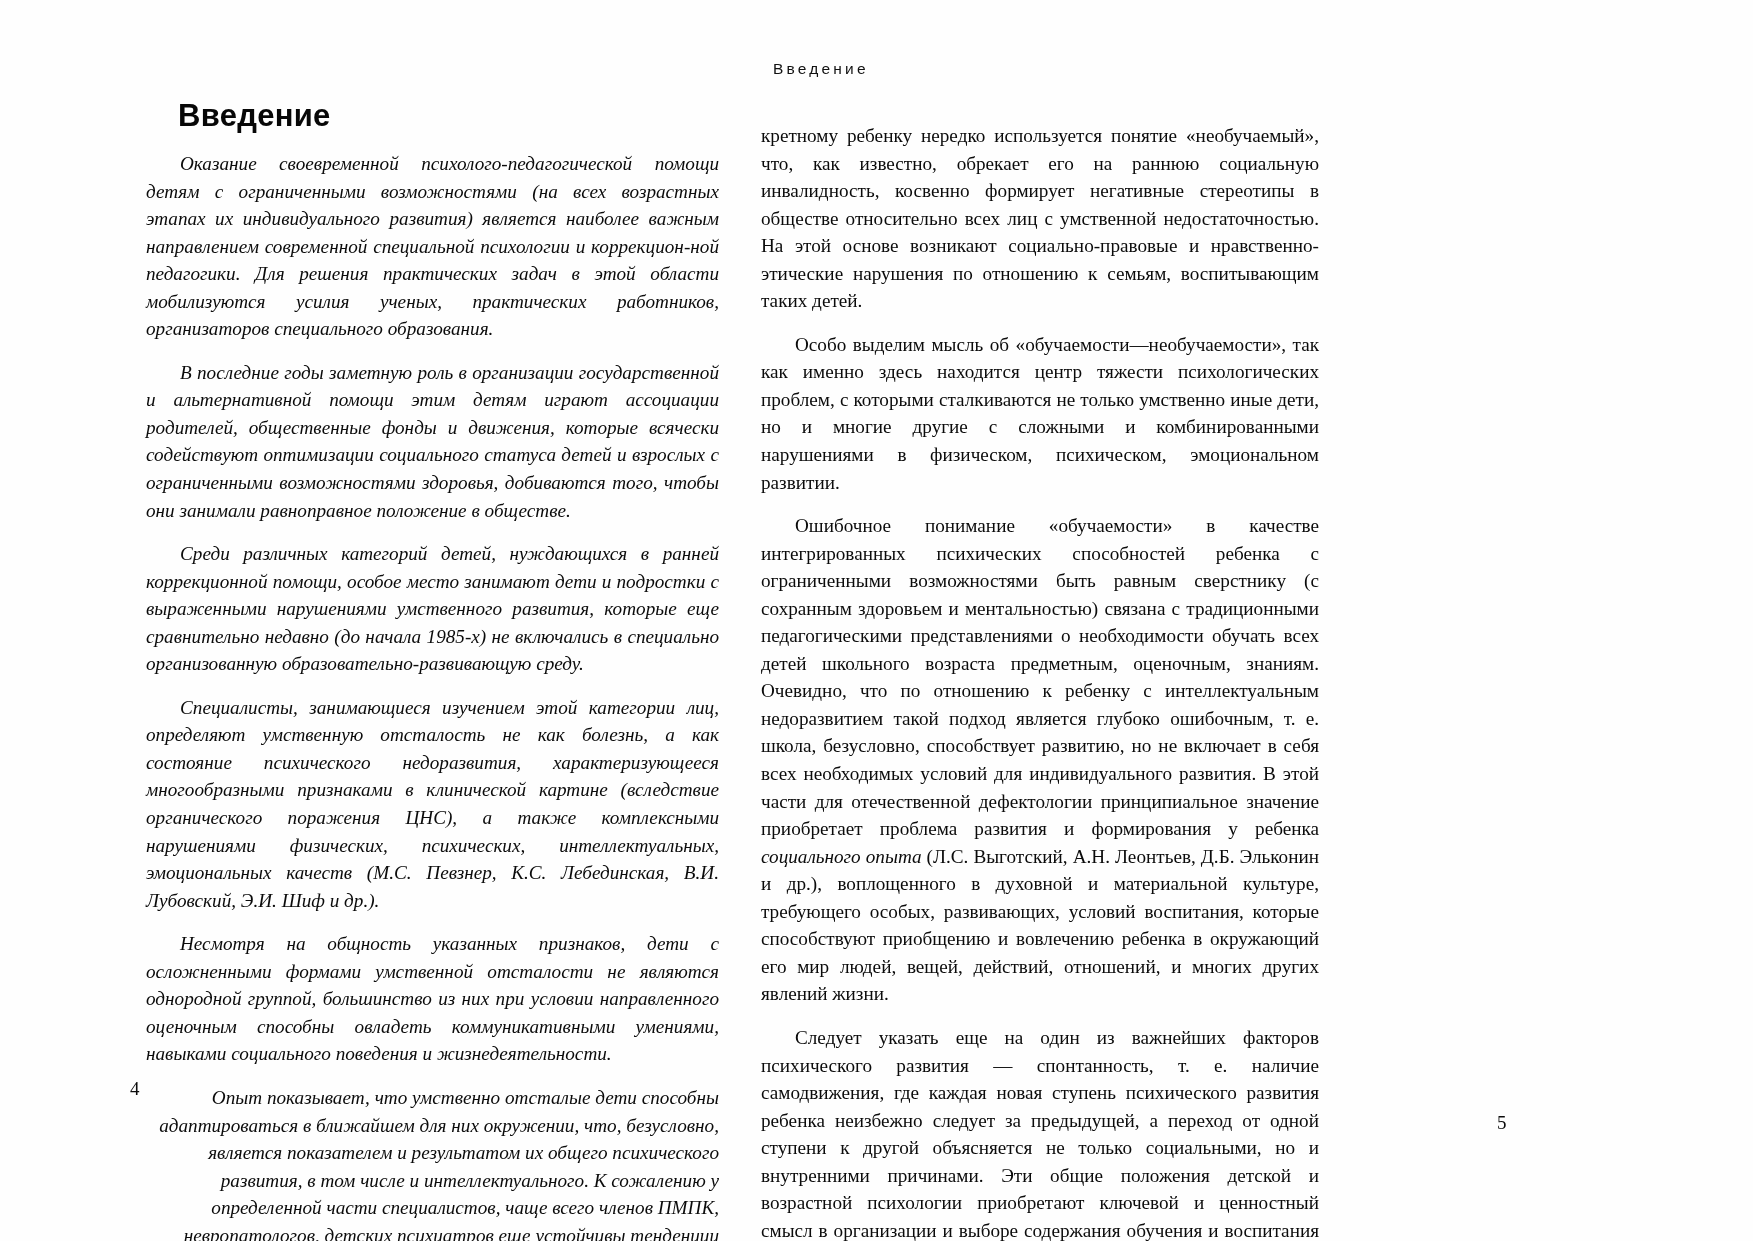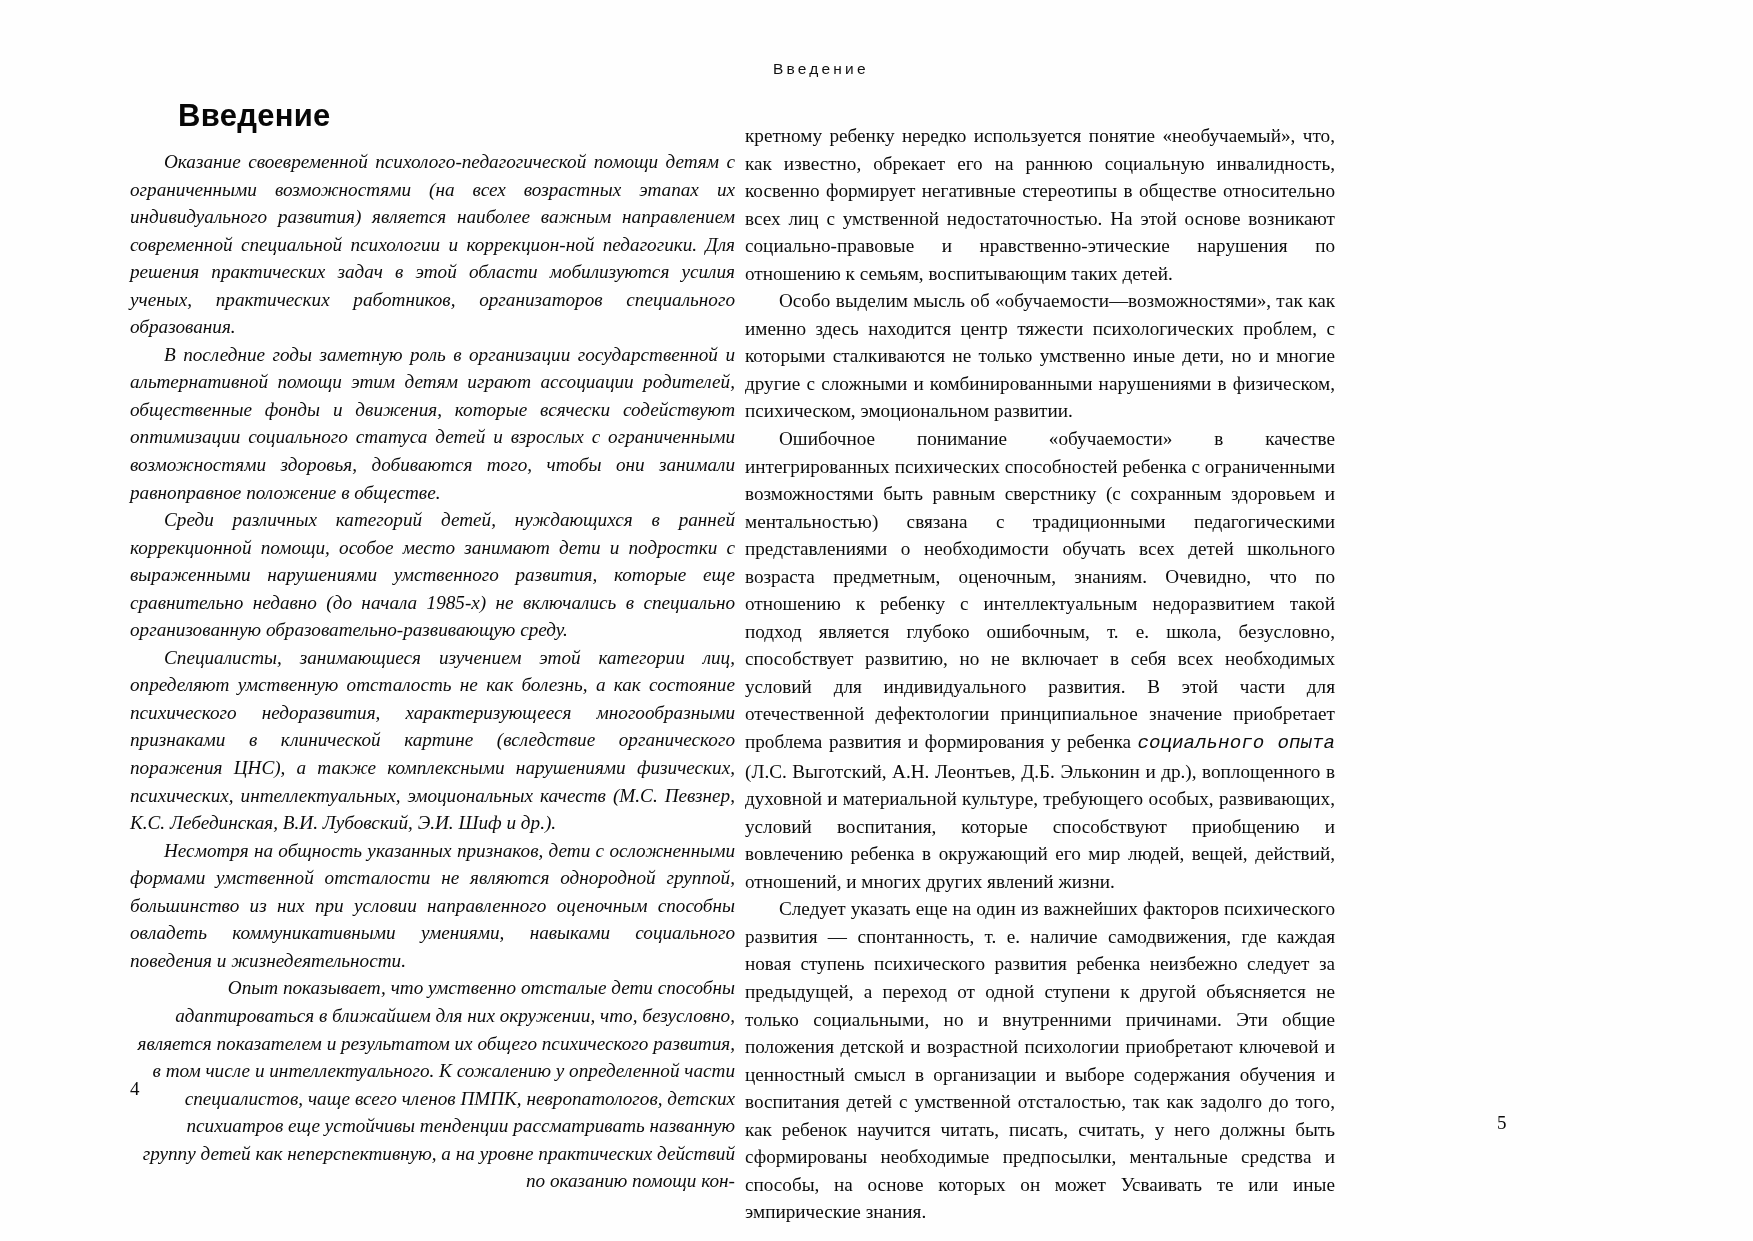--- a/index.html
+++ b/index.html
@@ -56,30 +56,29 @@
   }
 
   .body-col {
     font-size: 19.2px;
     line-height: 1.435;
     text-align: justify;
     text-justify: inter-word;
     color: #0b0b0b;
   }
   .body-col p {
-    margin: 0;
+    margin: 16px;
     text-indent: 34px;
     text-align: justify;
   }
   .body-col p.last-line-left {
     text-align: right;
   }
   .body-col i {
     font-style: italic;
-    font-family: Liberation Mono, monospace;
   }
 
   .left-body { margin-top: 6px; font-style: italic; }
   .right-body { margin-top: 44px; }
 
   .page-number {
     position: absolute;
     font-size: 19px;
     color: #0b0b0b;
     font-family: "Liberation Serif", "DejaVu Serif", serif;
@@ -109,21 +108,21 @@
       <p>Несмотря на общность указанных признаков, дети с осложненными формами умственной отсталости не являются однородной группой, большинство из них при условии направленного оценочным способны овладеть коммуникативными умениями, навыками социального поведения и жизнедеятельности.</p>
       <p class="last-line-left">Опыт показывает, что умственно отсталые дети способны адаптироваться в ближайшем для них окружении, что, безусловно, является показателем и результатом их общего психического развития, в том числе и интеллектуального. К сожалению у определенной части специалистов, чаще всего членов ПМПК, невропатологов, детских психиатров еще устойчивы тенденции рассматривать названную группу детей как неперспективную, а на уровне практических действий по оказанию помощи кон-</p>
     </div>
   </div>
 
   <div class="page-right">
     <div class="running-head">Введение</div>
 
     <div class="body-col right-body">
       <p style="text-indent:0">кретному ребенку нередко используется понятие «необучаемый», что, как известно, обрекает его на раннюю социальную инвалидность, косвенно формирует негативные стереотипы в обществе относительно всех лиц с умственной недостаточностью. На этой основе возникают социально-правовые и нравственно-этические нарушения по отношению к семьям, воспитывающим таких детей.</p>
-      <p>Особо выделим мысль об «обучаемости—возможностями», так как именно здесь находится центр тяжести психологических проблем, с которыми сталкиваются не только умственно иные дети, но и многие другие с сложными и комбинированными нарушениями в физическом, психическом, эмоциональном развитии.</p>
+      <p>Особо выделим мысль об «обучаемости—необучаемости», так как именно здесь находится центр тяжести психологических проблем, с которыми сталкиваются не только умственно иные дети, но и многие другие с сложными и комбинированными нарушениями в физическом, психическом, эмоциональном развитии.</p>
       <p><span>Ошибочное понимание «обучаемости» в качестве интегрированных психических способностей ребенка с ограниченными возможностями быть равным сверстнику (с сохранным здоровьем и ментальностью) связана с традиционными педагогическими представлениями о необходимости обучать всех детей школьного возраста предметным, оценочным, знаниям. Очевидно, что по отношению к ребенку с интеллектуальным недоразвитием такой подход является глубоко ошибочным, т. е. школа, безусловно, способствует развитию, но не включает в себя всех необходимых условий для индивидуального развития. В этой части для отечественной дефектологии принципиальное значение приобретает проблема развития и формирования у ребенка </span><i>социального опыта</i><span> (Л.С. Выготский, А.Н. Леонтьев, Д.Б. Эльконин и др.), воплощенного в духовной и материальной культуре, требующего особых, развивающих, условий воспитания, которые способствуют приобщению и вовлечению ребенка в окружающий его мир людей, вещей, действий, отношений, и многих других явлений жизни.</span></p>
       <p>Следует указать еще на один из важнейших факторов психического развития — спонтанность, т. е. наличие самодвижения, где каждая новая ступень психического развития ребенка неизбежно следует за предыдущей, а переход от одной ступени к другой объясняется не только социальными, но и внутренними причинами. Эти общие положения детской и возрастной психологии приобретают ключевой и ценностный смысл в организации и выборе содержания обучения и воспитания детей с умственной отсталостью, так как задолго до того, как ребенок научится читать, писать, считать, у него должны быть сформированы необходимые предпосылки, ментальные средства и способы, на основе которых он может Усваивать те или иные эмпирические знания.</p>
     </div>
   </div>
 
   <div class="page-number page-number-left">4</div>
 
   <div class="page-number page-number-right">5</div>
 
 </div>

